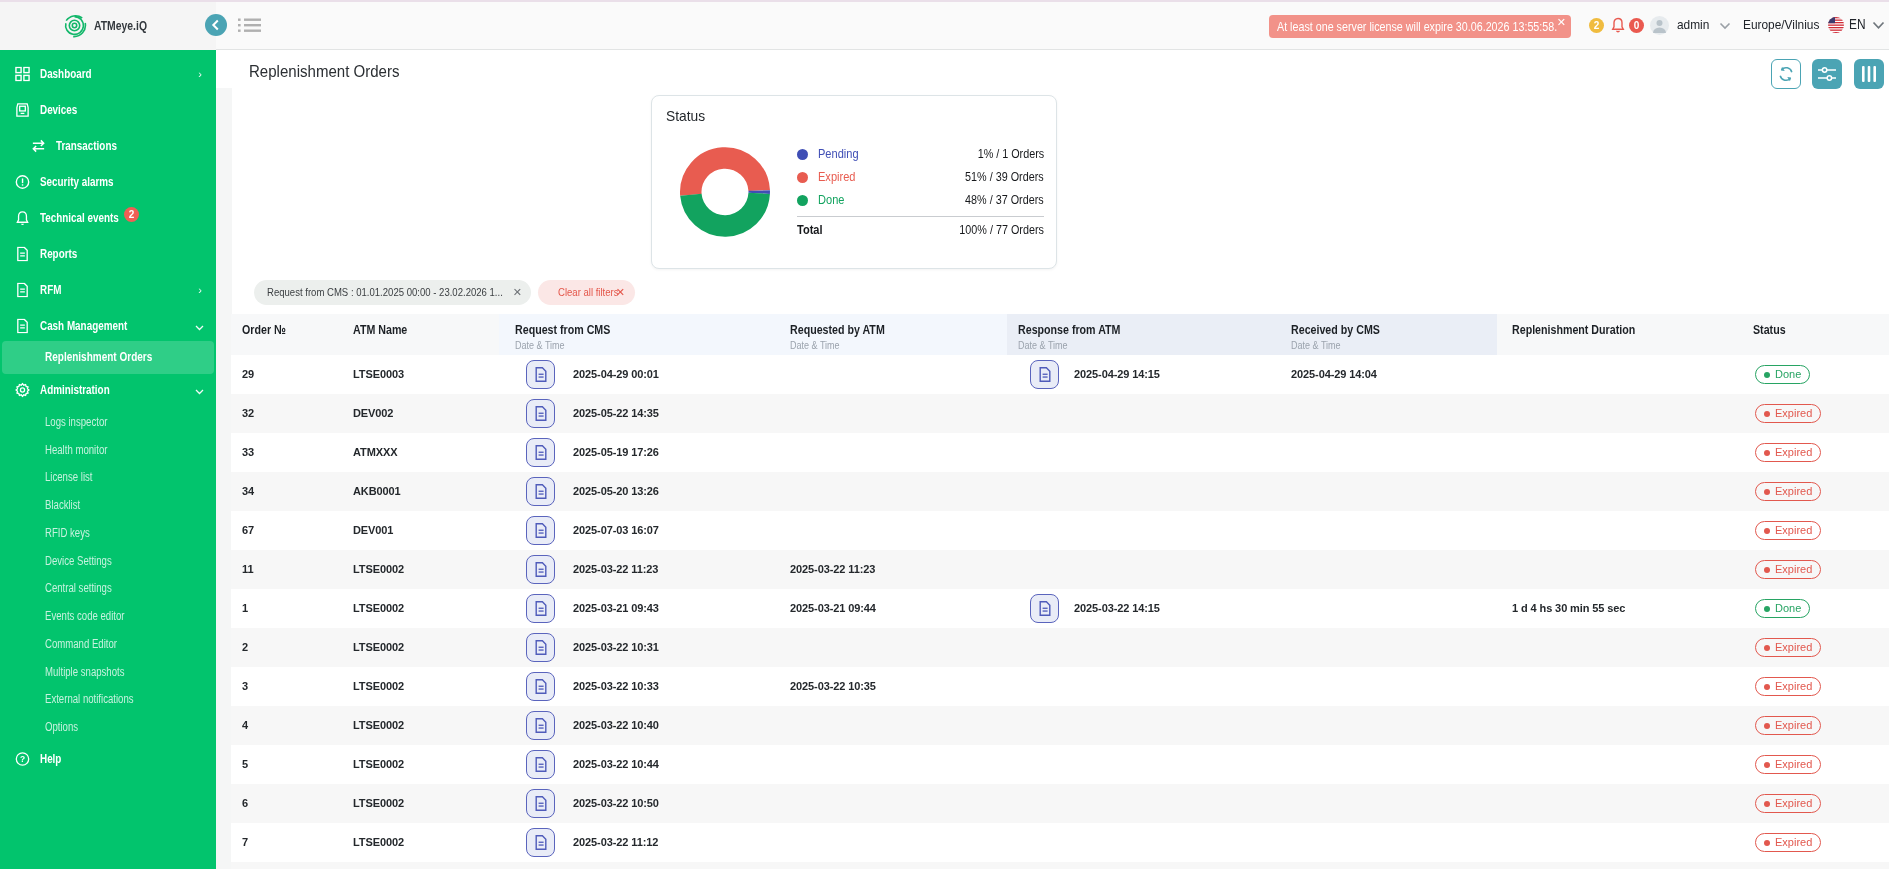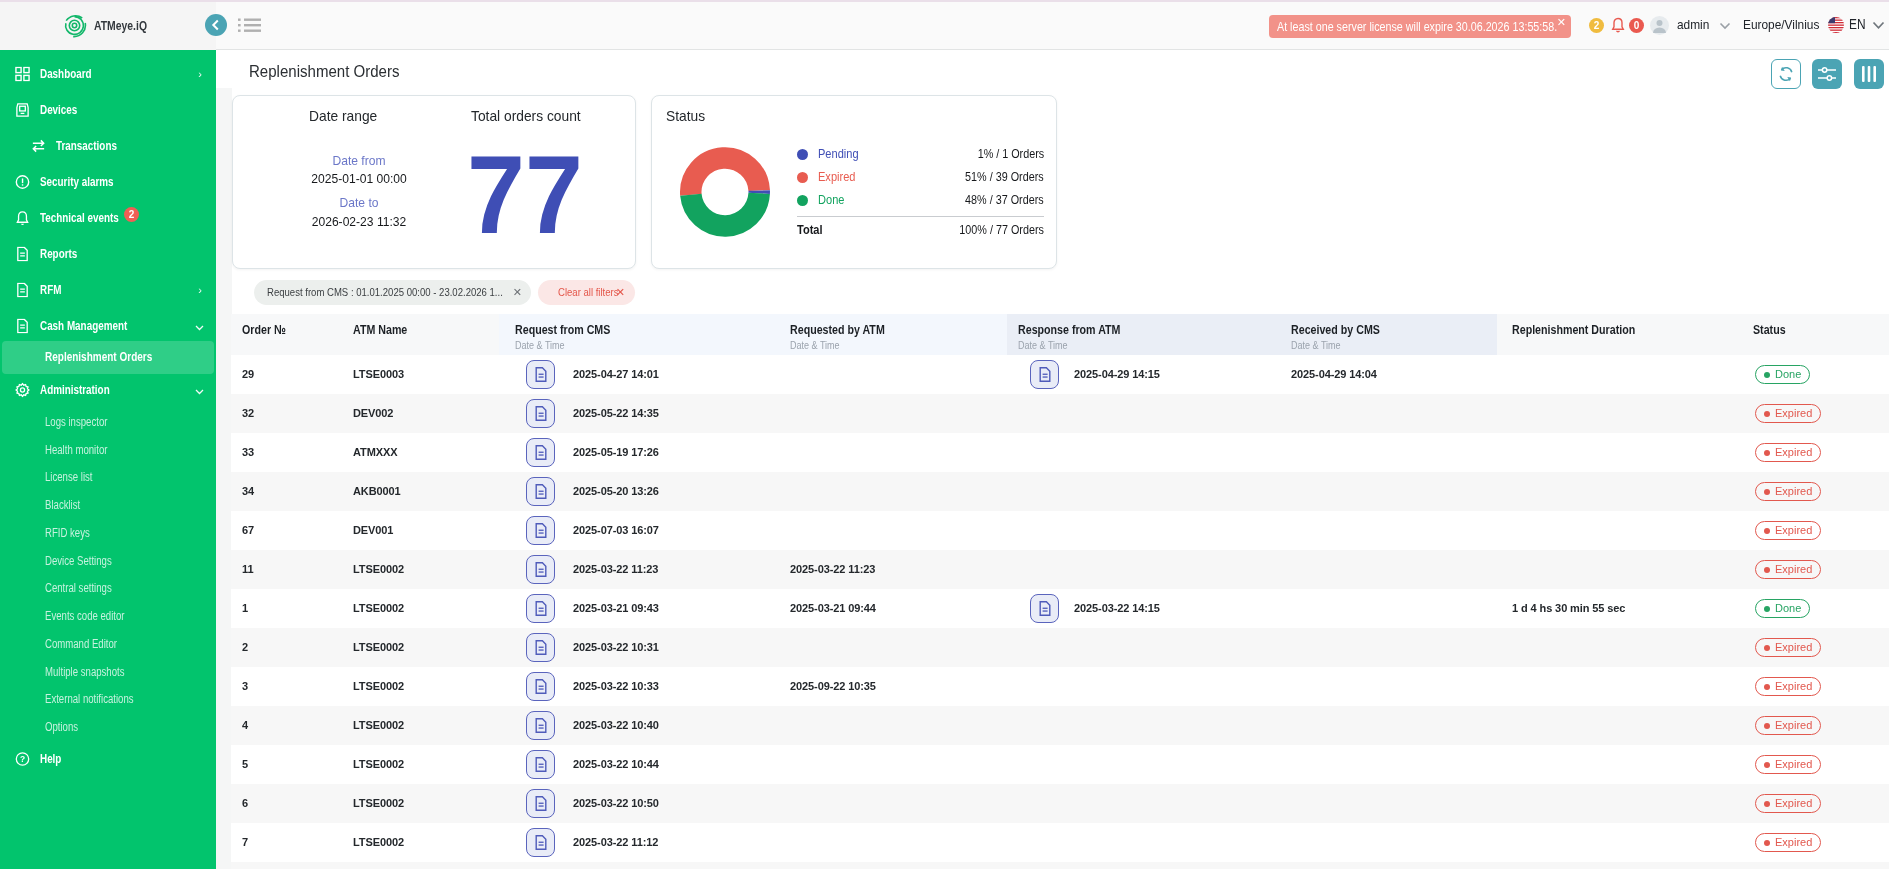--- a/index.html
+++ b/index.html
@@ -333,29 +333,20 @@
   <div class="topbtn" id="btnCols">
     <svg style="position:absolute;left:8px;top:7px;" width="14" height="16" viewBox="0 0 14 16">
       <g fill="#fff">
           <rect x="0" y="0" width="2.6" height="16" rx="1"></rect>
           <rect x="5.7" y="0" width="2.6" height="16" rx="1"></rect>
           <rect x="11.4" y="0" width="2.6" height="16" rx="1"></rect>
         </g>
     </svg>
   </div>
 
-  <div class="card" id="card1">
-    <div class="cardTitle" id="dateRangeT">Date range</div>
-    <div class="cardTitle" id="totalT">Total orders count</div>
-    <div class="ilbl" id="df1">Date from</div>
-    <div class="ival" id="dv1">2025-01-01 00:00</div>
-    <div class="ilbl" id="df2">Date to</div>
-    <div class="ival" id="dv2">2026-02-23 11:32</div>
-    <div id="big77">77</div>
-  </div>
 
   <div class="card" id="card2">
     <div class="cardTitle" id="statusT">Status</div>
     <div id="donut">
       <svg width="96" height="96" viewBox="0 0 96 96">
         <g fill="none" stroke-width="21.5">
           <path d="M13.86 50.81 A34.25 34.25 0 1 1 82.22 46.57" stroke="#e85c50"></path>
           <path d="M82.22 46.57 A34.25 34.25 0 0 1 82.17 49.37" stroke="#3f4eb5"></path>
           <path d="M82.17 49.37 A34.25 34.25 0 0 1 13.86 50.81" stroke="#12a35f"></path>
         </g>
@@ -402,21 +393,21 @@
       <div class="row">
         <span class="cell c1" style="font-weight:bold;">29</span>
         <span class="cell c2">LTSE0003</span>
         <span class="docbtn cbtn1">
           <svg width="12" height="15" viewBox="0 0 12 15">
             <path d="M1.2 0.8 H7.4 L10.8 4.2 V14.2 H1.2 Z" fill="none" stroke="#4f5bba" stroke-width="1.4"></path>
             <rect x="3.6" y="6.6" width="5" height="1.3" fill="#4f5bba"></rect>
             <rect x="3.6" y="9.4" width="5" height="1.3" fill="#4f5bba"></rect>
           </svg>
         </span>
-        <span class="cell cdate1">2025-04-27 14:01</span>
+        <span class="cell cdate1">2025-04-29 00:01</span>
         <span class="docbtn cbtn2">
           <svg width="12" height="15" viewBox="0 0 12 15">
             <path d="M1.2 0.8 H7.4 L10.8 4.2 V14.2 H1.2 Z" fill="none" stroke="#4f5bba" stroke-width="1.4"></path>
             <rect x="3.6" y="6.6" width="5" height="1.3" fill="#4f5bba"></rect>
             <rect x="3.6" y="9.4" width="5" height="1.3" fill="#4f5bba"></rect>
           </svg>
         </span>
         <span class="cell cdate2">2025-04-29 14:15</span>
         <span class="cell c4">2025-04-29 14:04</span>
         <span class="pill done"><span class="pdot"></span>Done</span>
@@ -527,21 +518,21 @@
         <span class="cell c1" style="font-weight:bold;">3</span>
         <span class="cell c2">LTSE0002</span>
         <span class="docbtn cbtn1">
           <svg width="12" height="15" viewBox="0 0 12 15">
             <path d="M1.2 0.8 H7.4 L10.8 4.2 V14.2 H1.2 Z" fill="none" stroke="#4f5bba" stroke-width="1.4"></path>
             <rect x="3.6" y="6.6" width="5" height="1.3" fill="#4f5bba"></rect>
             <rect x="3.6" y="9.4" width="5" height="1.3" fill="#4f5bba"></rect>
           </svg>
         </span>
         <span class="cell cdate1">2025-03-22 10:33</span>
-        <span class="cell c3">2025-09-22 10:35</span>
+        <span class="cell c3">2025-03-22 10:35</span>
         <span class="pill exp"><span class="pdot"></span>Expired</span>
       </div>
       <div class="row alt">
         <span class="cell c1" style="font-weight:bold;">4</span>
         <span class="cell c2">LTSE0002</span>
         <span class="docbtn cbtn1">
           <svg width="12" height="15" viewBox="0 0 12 15">
             <path d="M1.2 0.8 H7.4 L10.8 4.2 V14.2 H1.2 Z" fill="none" stroke="#4f5bba" stroke-width="1.4"></path>
             <rect x="3.6" y="6.6" width="5" height="1.3" fill="#4f5bba"></rect>
             <rect x="3.6" y="9.4" width="5" height="1.3" fill="#4f5bba"></rect>

